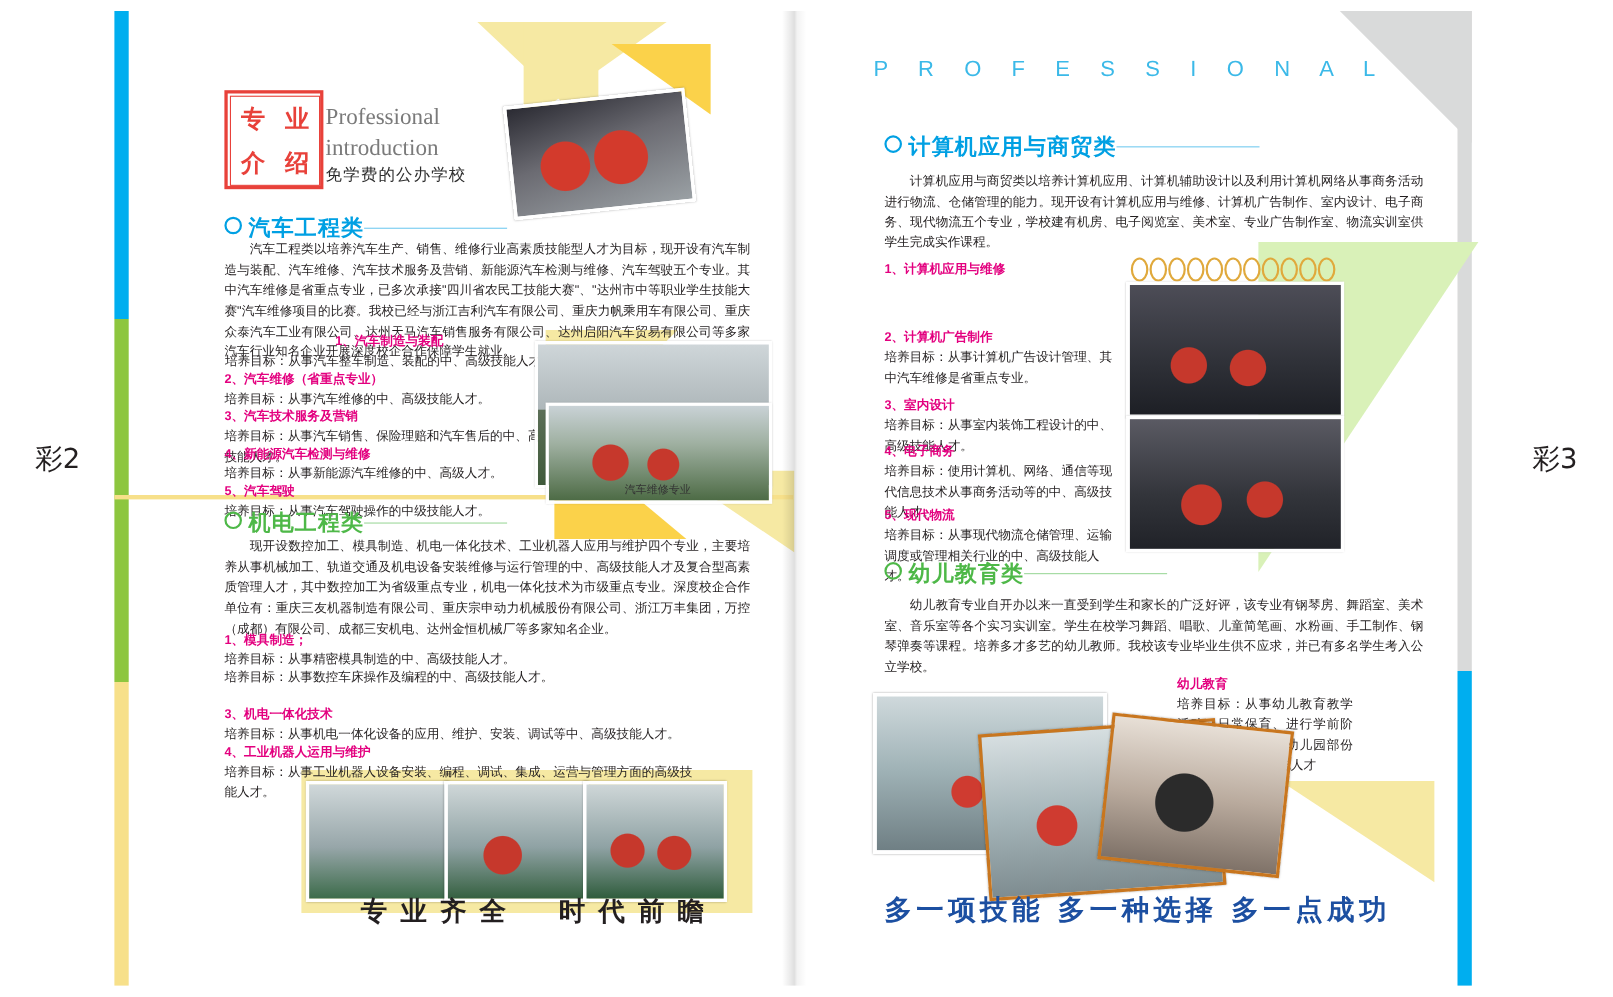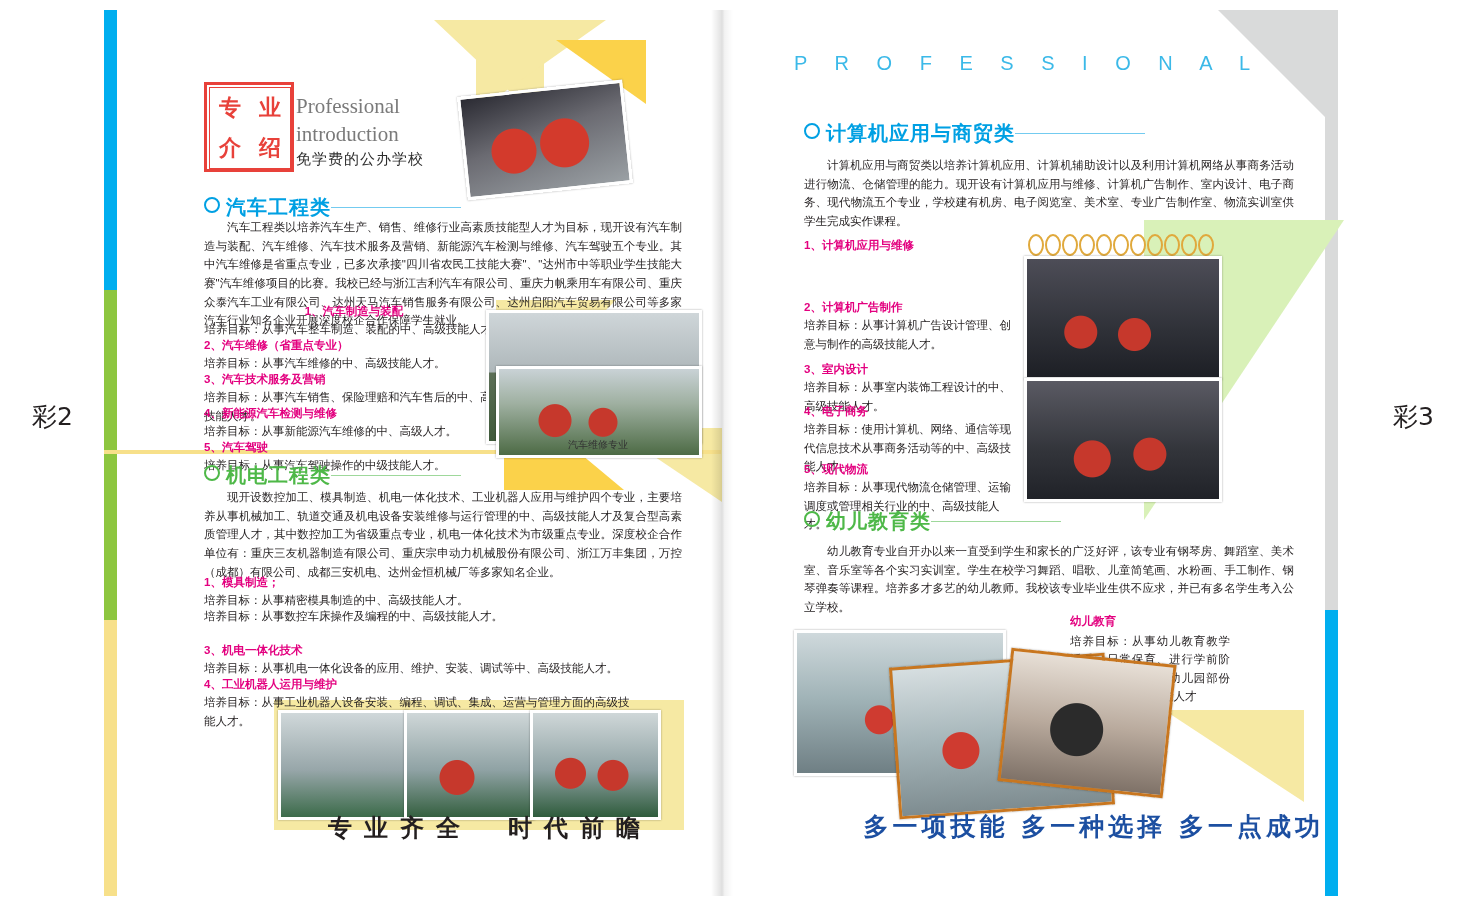--- a/index.html
+++ b/index.html
@@ -119,21 +119,21 @@
   .sec-h::after{content:"";position:absolute;left:100%;top:13px;width:130px;height:1px;background:currentColor;opacity:.55;}
 
   
   .para{position:absolute;font-size:11.5px;line-height:1.62;color:#231f20;text-align:justify;text-indent:2em;}
   .item{position:absolute;font-size:11.5px;line-height:1.6;}
   .item .t{color:#e3007f;font-weight:bold;display:block;}
   .item .d{color:#231f20;display:block;}
 
   
   .slogan-l{position:absolute;left:176px;top:802px;width:420px;text-align:center;font-size:24px;font-weight:bold;letter-spacing:12px;color:#231f20;font-family:"DejaVu Sans",sans-serif;}
-  .slogan-r{position:absolute;left:700px;top:800px;width:520px;text-align:right;font-size:25px;font-weight:bold;letter-spacing:4px;color:#1c4fa1;font-family:"DejaVu Sans",sans-serif;}
+  .slogan-r{position:absolute;left:700px;top:800px;width:520px;text-align:left;font-size:25px;font-weight:bold;letter-spacing:4px;color:#1c4fa1;font-family:"DejaVu Sans",sans-serif;}
 
   .kid-note-t{position:absolute;left:966px;top:604px;font-size:11.5px;color:#e3007f;font-weight:bold;}
   .kid-note-d{position:absolute;left:966px;top:622px;width:160px;font-size:11.5px;line-height:1.6;color:#231f20;text-align:justify;}
 </style>
 </head>
 <body>
 
 <div class="page">
 
   <div class="page-marker marker-left">彩2</div>
@@ -238,21 +238,21 @@
       <span class="ring"></span><span>计算机应用与商贸类</span>
     </div>
 
     <div class="para" style="left:700px;top:146px;width:490px;">计算机应用与商贸类以培养计算机应用、计算机辅助设计以及利用计算机网络从事商务活动进行物流、仓储管理的能力。现开设有计算机应用与维修、计算机广告制作、室内设计、电子商务、现代物流五个专业，学校建有机房、电子阅览室、美术室、专业广告制作室、物流实训室供学生完成实作课程。</div>
 
     <div class="item" style="left:700px;top:226px;width:212px;">
       <span class="t">1、计算机应用与维修</span>
     </div>
     <div class="item" style="left:700px;top:288px;width:212px;">
       <span class="t">2、计算机广告制作</span>
-      <span class="d">培养目标：从事计算机广告设计管理、创意与制作的高级技能人才。</span>
+      <span class="d">培养目标：从事计算机广告设计管理、其中汽车维修是省重点专业。</span>
     </div>
     <div class="item" style="left:700px;top:350px;width:212px;">
       <span class="t">3、室内设计</span>
       <span class="d">培养目标：从事室内装饰工程设计的中、高级技能人才。</span>
     </div>
     <div class="item" style="left:700px;top:392px;width:212px;">
       <span class="t">4、电子商务</span>
       <span class="d">培养目标：使用计算机、网络、通信等现代信息技术从事商务活动等的中、高级技能人才。</span>
     </div>
     <div class="item" style="left:700px;top:450px;width:212px;">

